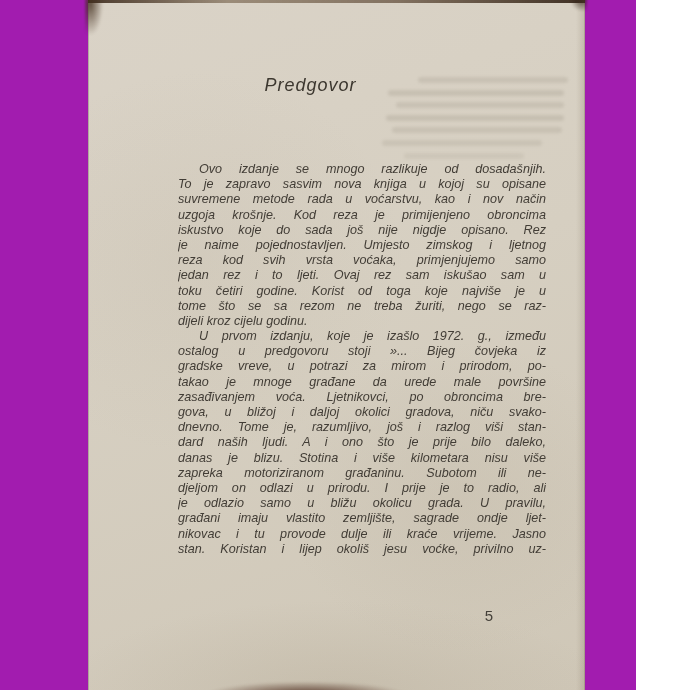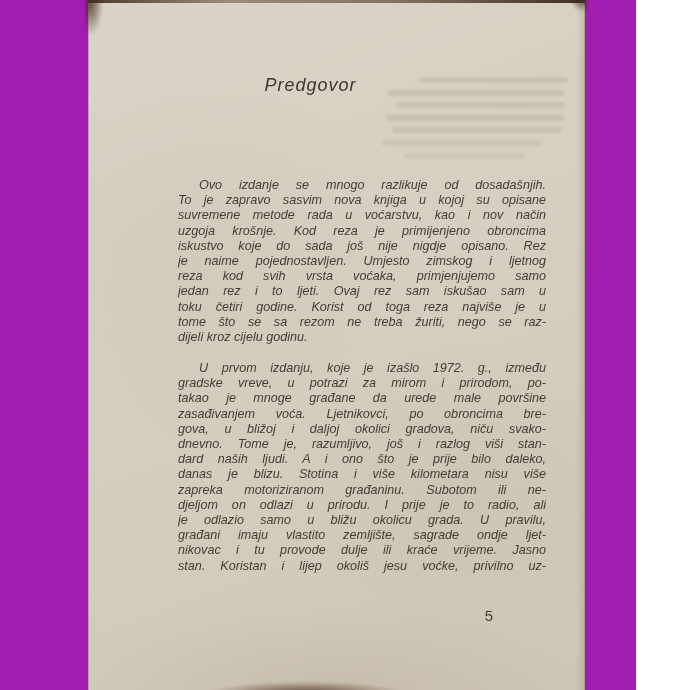--- a/index.html
+++ b/index.html
@@ -66,21 +66,21 @@
   .ghost .gline:nth-child(5){ width:170px; margin-left:10px; }
   .ghost .gline:nth-child(6){ width:160px; margin-left:0;    opacity:0.14; }
   .ghost .gline:nth-child(7){ width:120px; margin-left:22px; opacity:0.10; }
   
   .body-col { position:absolute; left:90px; top:162px; width:368px; }
   .line {
     font-style:italic; font-size:12.6px; line-height:15.2px; height:15.2px;
     color:#423d36; text-align:justify; text-align-last:justify;
     overflow:hidden; white-space:nowrap;
   }
-  .line.indent { text-indent:21px;margin-top:16px; }
+  .line.indent { text-indent:21px; }
   .line.last-left { text-align-last:left; }
   .page-number {
     position:absolute; left:392px; top:607px; width:18px;
     font-size:15px; text-align:center; color:#45413a;
   }
 </style>
 </head>
 <body>
 
 <div class="photo">
@@ -104,24 +104,25 @@
 
     <div class="body-col">
         <div class="line indent">Ovo izdanje se mnogo razlikuje od dosadašnjih.</div>
         <div class="line">To je zapravo sasvim nova knjiga u kojoj su opisane</div>
         <div class="line">suvremene metode rada u voćarstvu, kao i nov način</div>
         <div class="line">uzgoja krošnje. Kod reza je primijenjeno obroncima</div>
         <div class="line">iskustvo koje do sada još nije nigdje opisano. Rez</div>
         <div class="line">je naime pojednostavljen. Umjesto zimskog i ljetnog</div>
         <div class="line">reza kod svih vrsta voćaka, primjenjujemo samo</div>
         <div class="line">jedan rez i to ljeti. Ovaj rez sam iskušao sam u</div>
-        <div class="line">toku četiri godine. Korist od toga reza najviše je u</div>
+        <div class="line">toku četiri godine. Korist od toga koje najviše je u</div>
         <div class="line">tome što se sa rezom ne treba žuriti, nego se raz-</div>
         <div class="line last-left">dijeli kroz cijelu godinu.</div>
         <div class="line indent">U prvom izdanju, koje je izašlo 1972. g., između</div>
+        <div class="line">ostalog u predgovoru stoji »... Bijeg čovjeka iz</div>
         <div class="line">gradske vreve, u potrazi za mirom i prirodom, po-</div>
         <div class="line">takao je mnoge građane da urede male površine</div>
         <div class="line">zasađivanjem voća. Ljetnikovci, po obroncima bre-</div>
         <div class="line">gova, u bližoj i daljoj okolici gradova, niču svako-</div>
         <div class="line">dnevno. Tome je, razumljivo, još i razlog viši stan-</div>
         <div class="line">dard naših ljudi. A i ono što je prije bilo daleko,</div>
         <div class="line">danas je blizu. Stotina i više kilometara nisu više</div>
         <div class="line">zapreka motoriziranom građaninu. Subotom ili ne-</div>
         <div class="line">djeljom on odlazi u prirodu. I prije je to radio, ali</div>
         <div class="line">je odlazio samo u bližu okolicu grada. U pravilu,</div>

